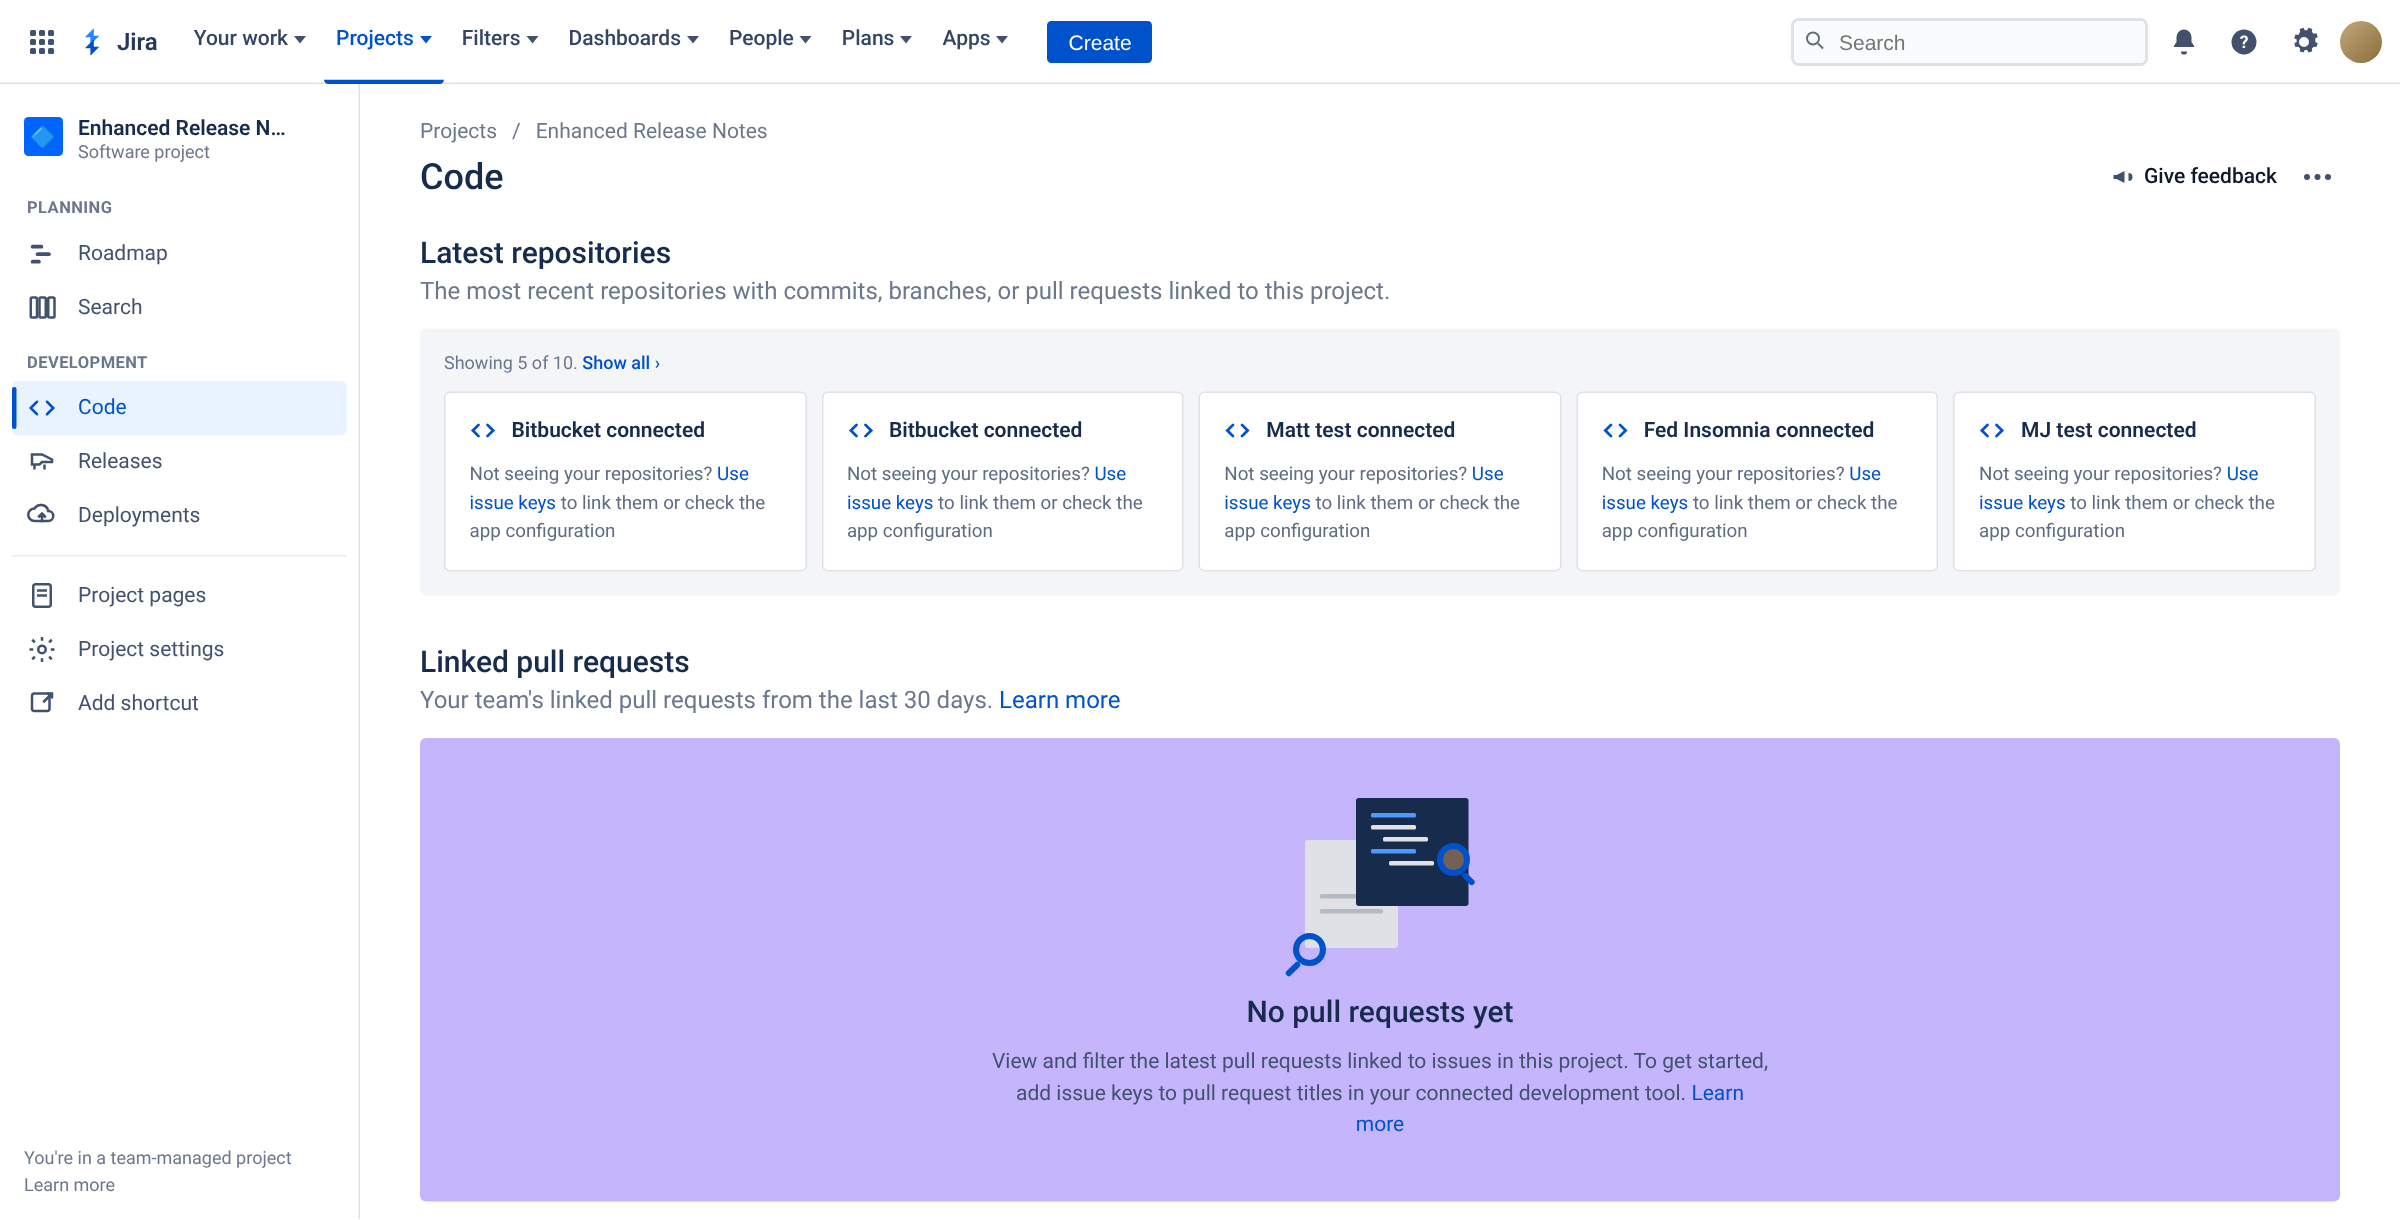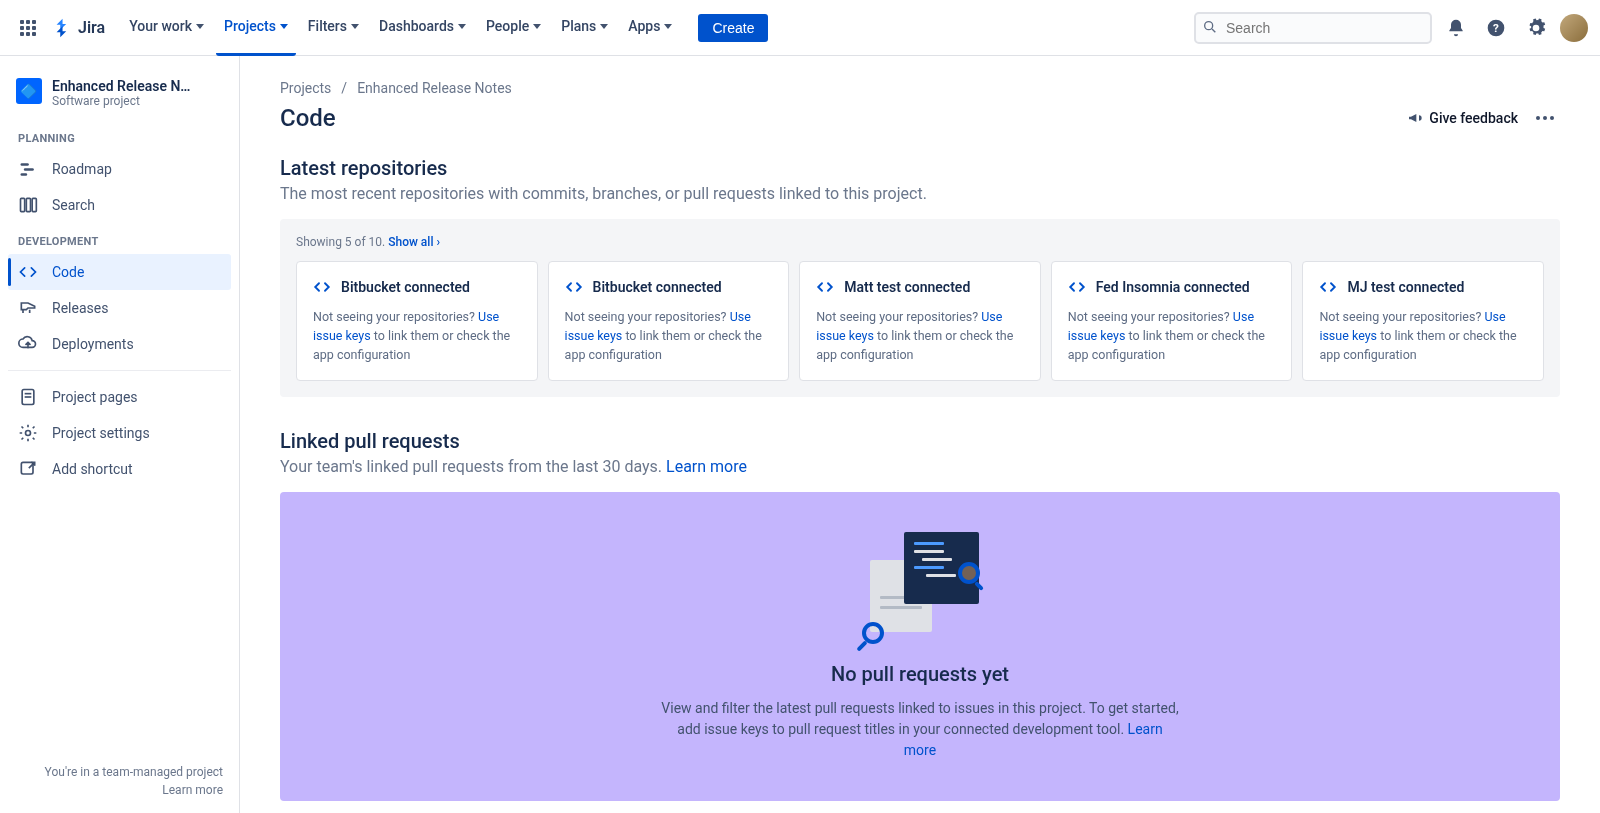--- a/index.html
+++ b/index.html
@@ -32,21 +32,21 @@
 .project-head { display: flex; gap: 10px; padding: 6px 8px 12px; }
 .project-ico { width: 26px; height: 26px; border-radius: 3px; background: #0065FF; flex-shrink: 0; display:flex; align-items:center; justify-content:center; font-size:14px; }
 .proj-title { font-size: 14px; font-weight: 600; white-space: nowrap; overflow: hidden; text-overflow: ellipsis; max-width: 160px; }
 .proj-sub { font-size: 12px; color: #6B778C; }
 .section-label { font-size: 11px; font-weight: 700; color: #6B778C; letter-spacing: 0.3px; padding: 12px 10px 6px; }
 .sb-item { display: flex; align-items: center; gap: 14px; padding: 8px 10px; border-radius: 3px; cursor: pointer; color: #42526E; }
 .sb-item.active { background: #E9F2FF; color: #0052CC; position: relative; }
 .sb-item.active::before { content:""; position:absolute; left:0; top:4px; bottom:4px; width:3px; background:#0052CC; border-radius:2px; }
 .sb-item .lbl { font-size: 14px; }
 .sb-divider { height: 1px; background: #EBECF0; margin: 8px 0; }
-.sidebar-footer { margin-top: auto; text-align: right; font-size: 12px; color: #6B778C; padding: 8px; }
+.sidebar-footer { margin-top: auto; text-align: left; font-size: 12px; color: #6B778C; padding: 8px; }
 .sidebar-footer a { color: #6B778C; text-decoration: none; display: block; margin-top: 4px; }
 
 
 .main { flex: 1; padding: 24px 40px; overflow-y: auto; }
 .breadcrumbs { font-size: 14px; color: #6B778C; display: flex; gap: 10px; align-items: center; }
 .breadcrumbs a { color: #6B778C; text-decoration: none; }
 .page-head { display: flex; align-items: center; justify-content: space-between; margin: 8px 0 24px; }
 .page-title { font-size: 24px; font-weight: 500; color: #172B4D; }
 .page-actions { display: flex; align-items: center; gap: 12px; }
 .feedback { display: flex; align-items: center; gap: 6px; cursor: pointer; font-size: 14px; color: #0f172a; font-weight: 500; }

